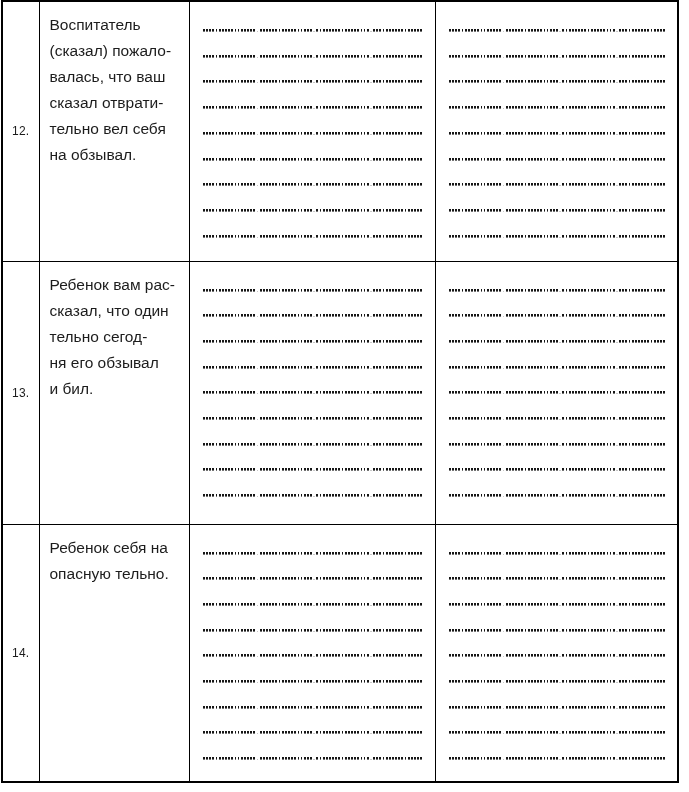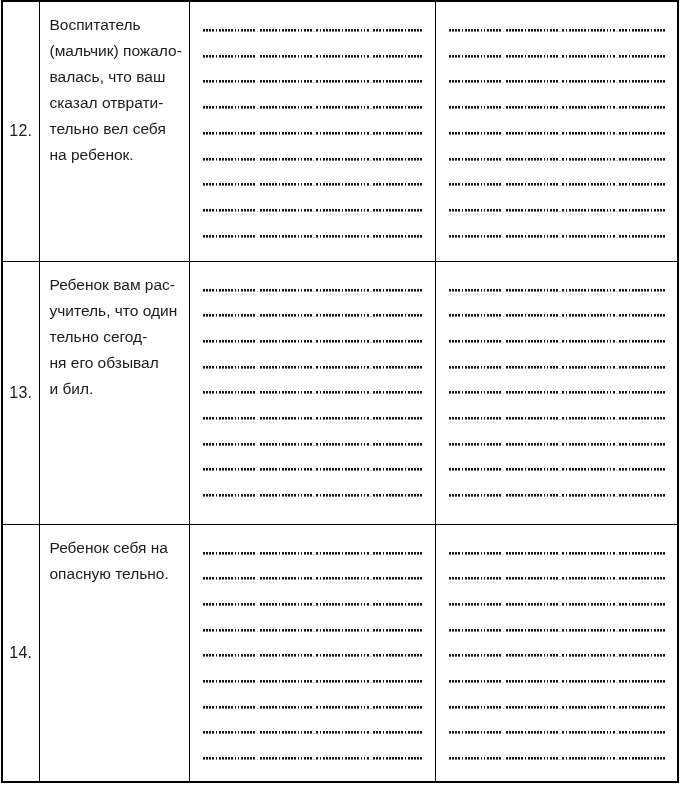--- a/index.html
+++ b/index.html
@@ -21,21 +21,21 @@
   }
   td {
     border: 1.5px solid #000;
     padding: 0;
     vertical-align: top;
     overflow: hidden;
   }
   td.num {
     text-align: center;
     vertical-align: middle;
-    font-size: 16px;
+    font-size: 12px;
     letter-spacing: 0.2px;
   }
   td.scenario {
     padding: 10px 4px 0 10px;
     font-size: 15.5px;
     line-height: 26px;
   }
   .scenario-line {
     white-space: nowrap;
   }
@@ -62,25 +62,25 @@
     <col style="width:246px">
     <col style="width:243px">
   </colgroup>
   <tbody>
     <tr style="height:260px">
       <td class="num">
         <div>12.</div>
       </td>
       <td class="scenario">
         <div class="scenario-line">Воспитатель</div>
-        <div class="scenario-line">(мальчик) пожало-</div>
+        <div class="scenario-line">(сказал) пожало-</div>
         <div class="scenario-line">валась, что ваш</div>
         <div class="scenario-line">сказал отврати-</div>
         <div class="scenario-line">тельно вел себя</div>
-        <div class="scenario-line">на ребенок.</div>
+        <div class="scenario-line">на обзывал.</div>
       </td>
       <td class="answer">
           <div class="dotline"></div>
           <div class="dotline"></div>
           <div class="dotline"></div>
           <div class="dotline"></div>
           <div class="dotline"></div>
           <div class="dotline"></div>
           <div class="dotline"></div>
           <div class="dotline"></div>
@@ -97,21 +97,21 @@
           <div class="dotline"></div>
           <div class="dotline"></div>
         </td>
     </tr>
     <tr style="height:263px">
       <td class="num">
         <div>13.</div>
       </td>
       <td class="scenario">
         <div class="scenario-line">Ребенок вам рас-</div>
-        <div class="scenario-line">учитель, что один</div>
+        <div class="scenario-line">сказал, что один</div>
         <div class="scenario-line">тельно сегод-</div>
         <div class="scenario-line">ня его обзывал</div>
         <div class="scenario-line">и бил.</div>
       </td>
       <td class="answer">
           <div class="dotline"></div>
           <div class="dotline"></div>
           <div class="dotline"></div>
           <div class="dotline"></div>
           <div class="dotline"></div>

